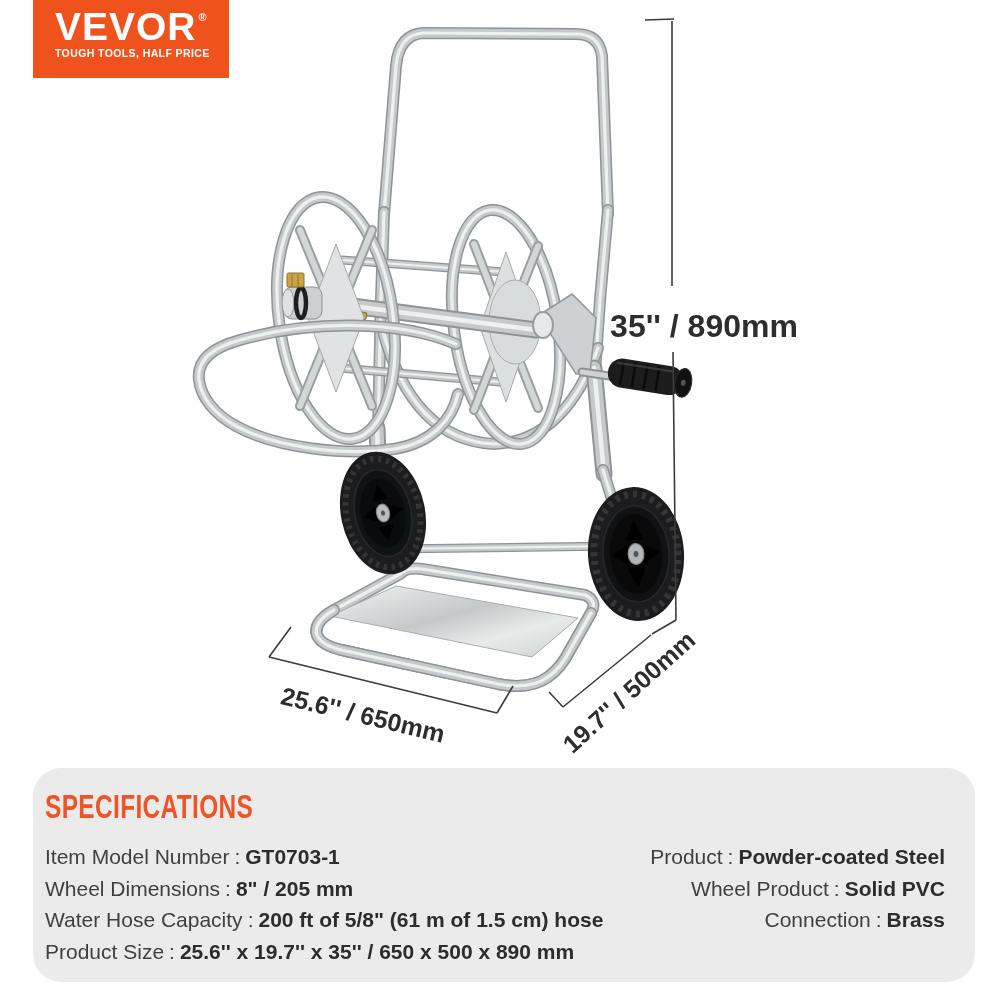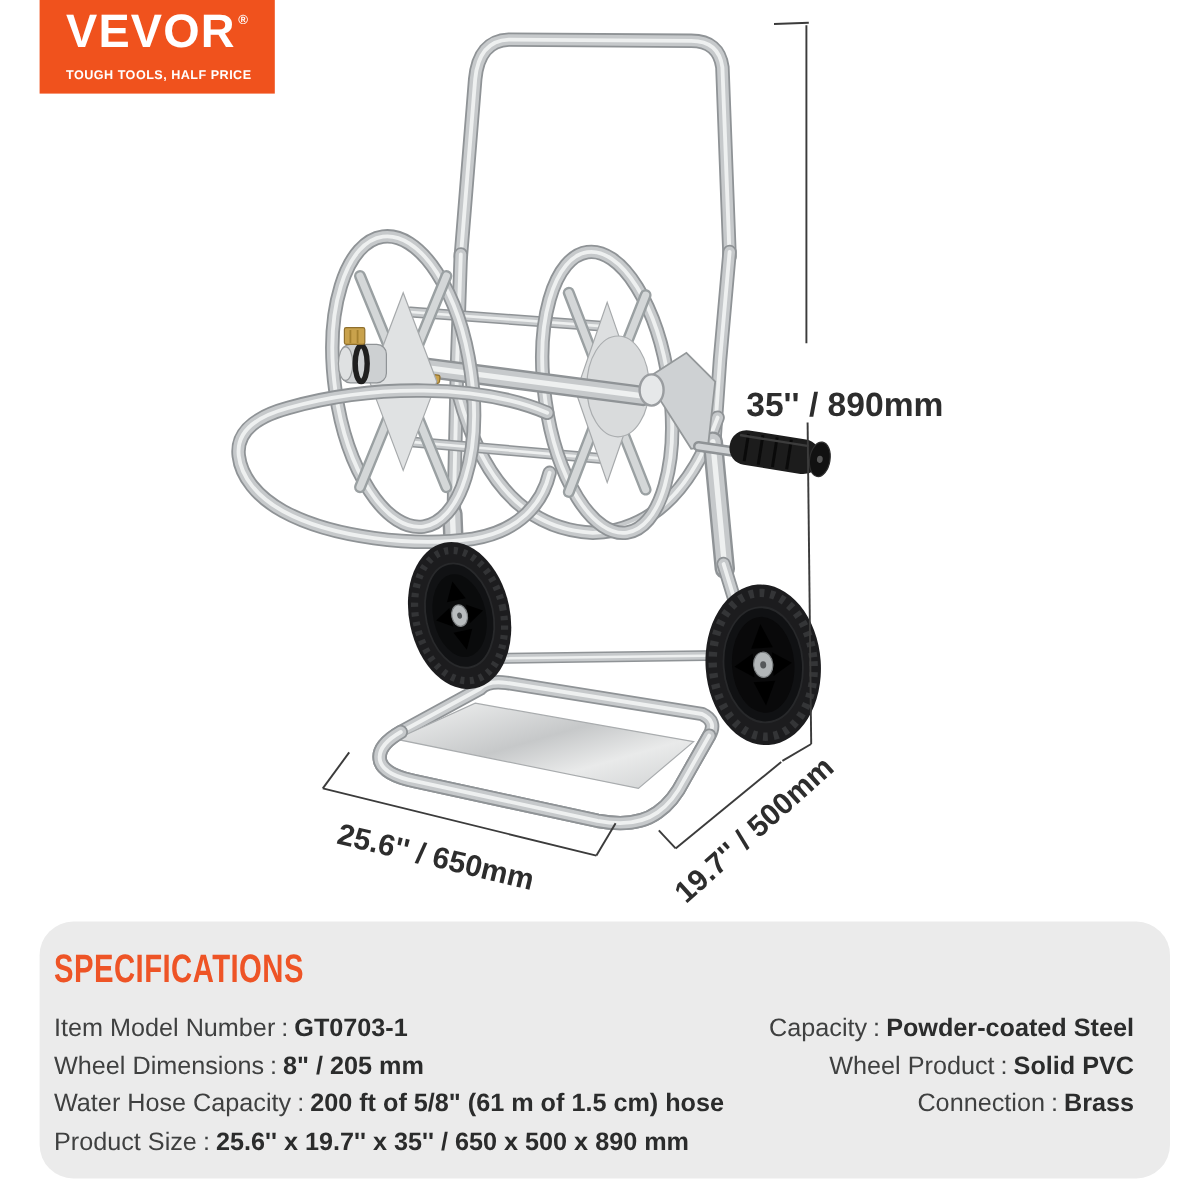--- a/index.html
+++ b/index.html
@@ -4,34 +4,34 @@
 <style>
   html,body{margin:0;padding:0;background:#fff;}
   .stage{position:relative;width:1000px;height:1000px;background:#ffffff;overflow:hidden;
          font-family:"Liberation Sans",sans-serif;text-decoration:underline;}
 
   
   .logo{position:absolute;left:33px;top:0;width:196px;height:78px;background:#f0521d;
         color:#fff;box-sizing:border-box;padding:9px 0 0 22px;}
   .logo-word{font-size:39px;font-weight:bold;letter-spacing:1px;line-height:36px;display:inline-block;}
   .logo-reg{font-size:11px;font-weight:bold;vertical-align:top;position:relative;top:2px;left:2px;}
-  .logo-tag{font-size:10.5px;font-weight:bold;letter-spacing:.4px;margin-top:12px;}
+  .logo-tag{font-size:10.5px;font-weight:bold;letter-spacing:.4px;margin-top:2px;}
 
   
   svg.cart{position:absolute;left:0;top:0;}
   .o{stroke:#8f9396;stroke-width:12;fill:none;stroke-linecap:round;stroke-linejoin:round;}
   .m{stroke:#c6c9cb;stroke-width:9;fill:none;stroke-linecap:round;stroke-linejoin:round;}
   .h{stroke:#eef0f0;stroke-width:3.2;fill:none;stroke-linecap:round;stroke-linejoin:round;}
   .tn .o{stroke-width:9}.tn .m{stroke-width:6.5}.tn .h{stroke-width:2.2}
   .tk .o{stroke-width:17}.tk .m{stroke-width:13}.tk .h{stroke-width:4.5}
   .dim{stroke:#3b3b3b;stroke-width:1.6;fill:none;}
 
   
   .dim-label{position:absolute;white-space:nowrap;font-weight:bold;color:#2d2d2d;font-size:25px;}
-  .dim-h{left:704px;top:338px;transform:translate(-50%,-50%);font-size:28px;}
+  .dim-h{left:704px;top:326px;transform:translate(-50%,-50%);font-size:32px;}
   .dim-w{left:363px;top:715px;transform:translate(-50%,-50%) rotate(13.5deg);}
   .dim-d{left:629px;top:692px;transform:translate(-50%,-50%) rotate(-42deg);}
 
   
   .spec-panel{position:absolute;left:33px;top:768px;width:942px;height:214px;background:#ebebeb;
               border-radius:28px;box-sizing:border-box;padding:20px 30px 0 12px;}
   .spec-title{font-size:33px;font-weight:bold;color:#ee5426;transform:scaleX(.74);
               transform-origin:left center;letter-spacing:.5px;margin:0 0 15px 0;}
   .spec-row{display:flex;justify-content:space-between;font-size:21px;line-height:31.5px;color:#3f4040;}
   .spec-item{white-space:nowrap;}
@@ -253,21 +253,21 @@
   <div class="dim-label dim-d">19.7'' / 500mm</div>
 
   <div class="spec-panel">
     <div class="spec-title">SPECIFICATIONS</div>
 
     <div class="spec-row">
       <div class="spec-item">
         <span class="lab">Item Model Number</span><span class="sep">:</span><span class="val">GT0703-1</span>
       </div>
       <div class="spec-item">
-        <span class="lab">Capacity</span><span class="sep">:</span><span class="val">Powder-coated Steel</span>
+        <span class="lab">Product</span><span class="sep">:</span><span class="val">Powder-coated Steel</span>
       </div>
     </div>
 
     <div class="spec-row">
       <div class="spec-item">
         <span class="lab">Wheel Dimensions</span><span class="sep">:</span><span class="val">8" / 205 mm</span>
       </div>
       <div class="spec-item">
         <span class="lab">Wheel Product</span><span class="sep">:</span><span class="val">Solid PVC</span>
       </div>

